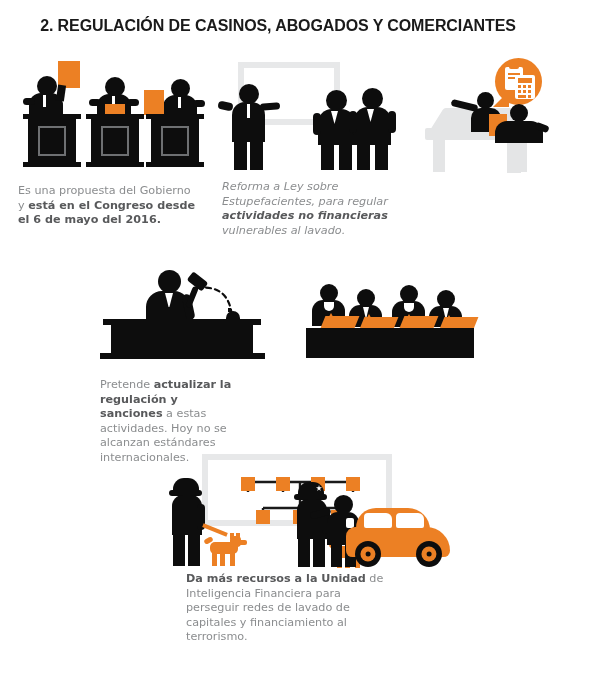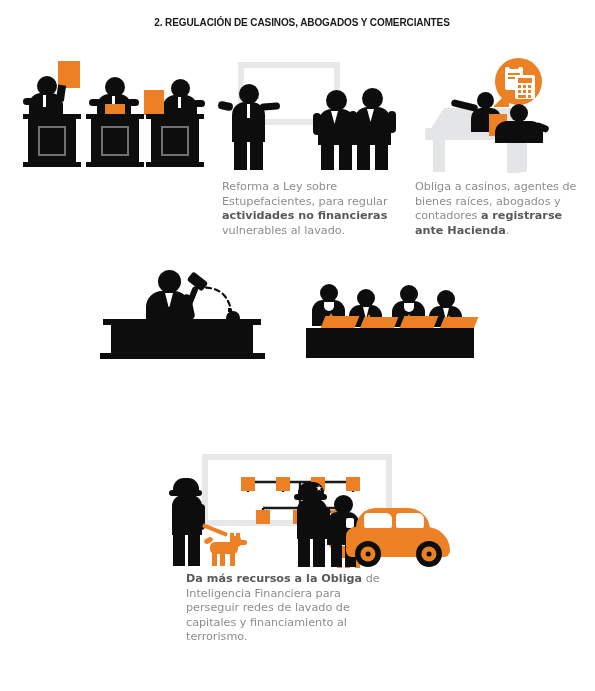--- a/index.html
+++ b/index.html
@@ -19,25 +19,24 @@
 
   
   .title {
     position: absolute;
     top: 17px;
     left: 0;
     width: 556px;
     text-align: center;
     font-family: "Liberation Sans", sans-serif;
     font-weight: bold;
-    font-size: 10px;
+    font-size: 16px;
     letter-spacing: -0.1px;
     color: #1a1a1a;
     white-space: nowrap;
-    padding-left: 24px;
   }
 
   
   .panel { position: absolute; }
   .art   { position: relative; }
 
   .caption {
     font-family: "DejaVu Sans", sans-serif;
     font-size: 11.2px;
     line-height: 14.6px;
@@ -166,20 +165,23 @@
       <div class="blk" style="left:47px; top:38px; width:12px; height:7px; border-radius:4px;"></div>
       <div class="tie" style="left:32px; top:35px; width:3px; height:11px;"></div>
       <div class="org" style="left:-2px; top:28px; width:20px; height:25px;"></div>
       <div class="desktop"></div>
       <div class="body"></div>
       <div class="plate"></div>
       <div class="foot"></div>
     </div>
   </div>
 
+  <div class="caption" style="margin-top:12px; width:180px;">
+    <span>Es una propuesta del Gobierno y </span><b>está en el Congreso desde el 6 de mayo del 2016.</b>
+  </div>
 </div>
 
 <div class="panel" style="left:222px; top:58px; width:180px;">
 
   <div class="art" style="width:180px; height:115px;">
 
     <div class="board" style="left:16px; top:4px; width:102px; height:63px;"></div>
 
 
     <div>
@@ -206,21 +208,21 @@
       <div class="head" style="left:140px; top:30px; width:21px; height:21px;"></div>
       <div class="blk" style="left:132px; top:49px; width:37px; height:38px; border-radius:14px 14px 0 0;"></div>
       <div class="wht" style="left:145px; top:51px; width:7px; height:13px; clip-path:polygon(50% 0,100% 0,50% 100%,0 0);"></div>
       <div class="blk" style="left:127px; top:53px; width:8px; height:22px; border-radius:4px;"></div>
       <div class="blk" style="left:166px; top:53px; width:8px; height:22px; border-radius:4px;"></div>
       <div class="blk" style="left:135px; top:84px; width:13px; height:28px;"></div>
       <div class="blk" style="left:153px; top:84px; width:13px; height:28px;"></div>
     </div>
   </div>
 
-  <div class="caption" style="margin-top:7px; width:172px;">
+  <div class="caption" style="margin-top:7px; width:172px;font-style:italic;">
     <span>Reforma a Ley sobre Estupefacientes, para regular </span><b>actividades no financieras</b><span> vulnerables al lavado.</span>
   </div>
 </div>
 
 <div class="panel" style="left:415px; top:58px; width:175px;">
 
   <div class="art" style="width:175px; height:120px;">
 
     <div>
       <div class="org rnd" style="left:80px; top:0px; width:47px; height:47px;"></div>
@@ -256,23 +258,20 @@
     </div>
 
     <div>
       <div class="head" style="left:95px; top:46px; width:18px; height:18px;"></div>
       <div class="blk" style="left:80px; top:63px; width:48px; height:22px; border-radius:12px 12px 0 0;"></div>
       <div class="blk" style="left:120px; top:66px; width:14px; height:7px; border-radius:4px; transform:rotate(22deg);"></div>
       <div class="gry" style="left:92px; top:85px; width:14px; height:30px;"></div>
     </div>
   </div>
 
-  <div class="caption" style="margin-top:2px; width:172px;">
-    <span>Obliga a casinos, agentes de bienes raíces, abogados y contadores </span><b>a registrarse ante  Hacienda</b><span>.</span>
-  </div>
 </div>
 
 <div class="panel" style="left:100px; top:258px; width:175px;">
 
   <div class="art" style="width:175px; height:110px;">
 
     <svg width="175" height="110" style="position:absolute; left:0; top:0;">
       <path d="M 97 30 Q 130 26 132 60" fill="none" stroke="#0d0d0d" stroke-width="2.2" stroke-dasharray="5 4" stroke-linecap="round"></path>
     </svg>
 
@@ -285,20 +284,23 @@
     <div class="blk" style="left:89px; top:28px; width:6px; height:22px; border-radius:3px; transform:rotate(22deg);"></div>
 
     <div class="blk" style="left:126px; top:53px; width:14px; height:8px; border-radius:7px 7px 0 0;"></div>
     <div class="blk" style="left:128px; top:50px; width:3px; height:4px;"></div>
 
     <div class="blk" style="left:3px; top:61px; width:158px; height:6px;"></div>
     <div class="blk" style="left:11px; top:67px; width:142px; height:31px;"></div>
     <div class="blk" style="left:0px; top:95px; width:165px; height:6px;"></div>
   </div>
 
+  <div class="caption" style="margin-top:10px; width:142px;">
+    <span>Pretende </span><b>actualizar la regulación y sanciones</b><span> a estas actividades. Hoy no se alcanzan estándares internacionales.</span>
+  </div>
 </div>
 
 <div class="panel" style="left:296px; top:278px; width:190px;">
 
   <div class="art" style="width:190px; height:82px;">
 
     <div>
       <div class="head" style="left:24px; top:6px; width:18px; height:18px;"></div>
       <div class="blk" style="left:16px; top:22px; width:33px; height:26px; border-radius:11px 11px 0 0;"></div>
       <div class="wht" style="left:28px; top:24px; width:10px; height:9px; border-radius:0 0 6px 6px;"></div>
@@ -415,15 +417,15 @@
       <div class="wheel" style="left:205px; top:89px; width:26px; height:26px;">
           <i></i>
         </div>
       <div class="wheel" style="left:266px; top:89px; width:26px; height:26px;">
           <i></i>
         </div>
     </div>
   </div>
 
   <div class="caption" style="margin-top:2px; margin-left:36px; width:200px;">
-    <b>Da más recursos a la Obliga</b><span> de Inteligencia Financiera para perseguir redes de lavado de capitales y financiamiento al terrorismo.</span>
+    <b>Da más recursos a la Unidad</b><span> de Inteligencia Financiera para perseguir redes de lavado de capitales y financiamiento al terrorismo.</span>
   </div>
 </div>
 
 </body></html>

